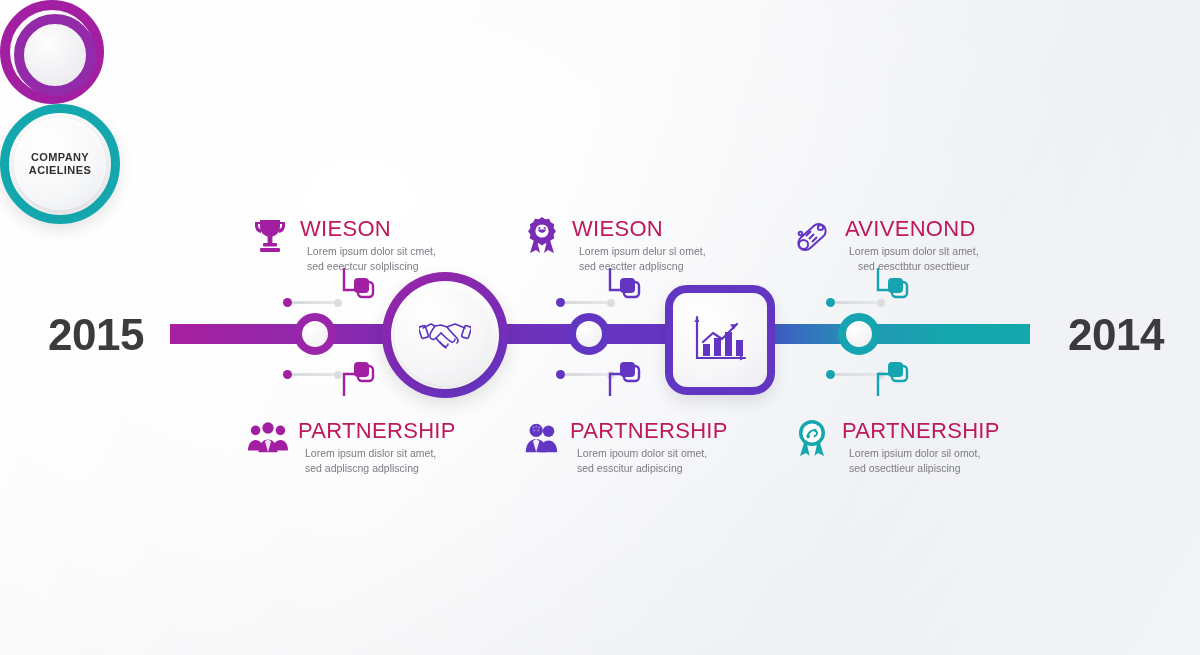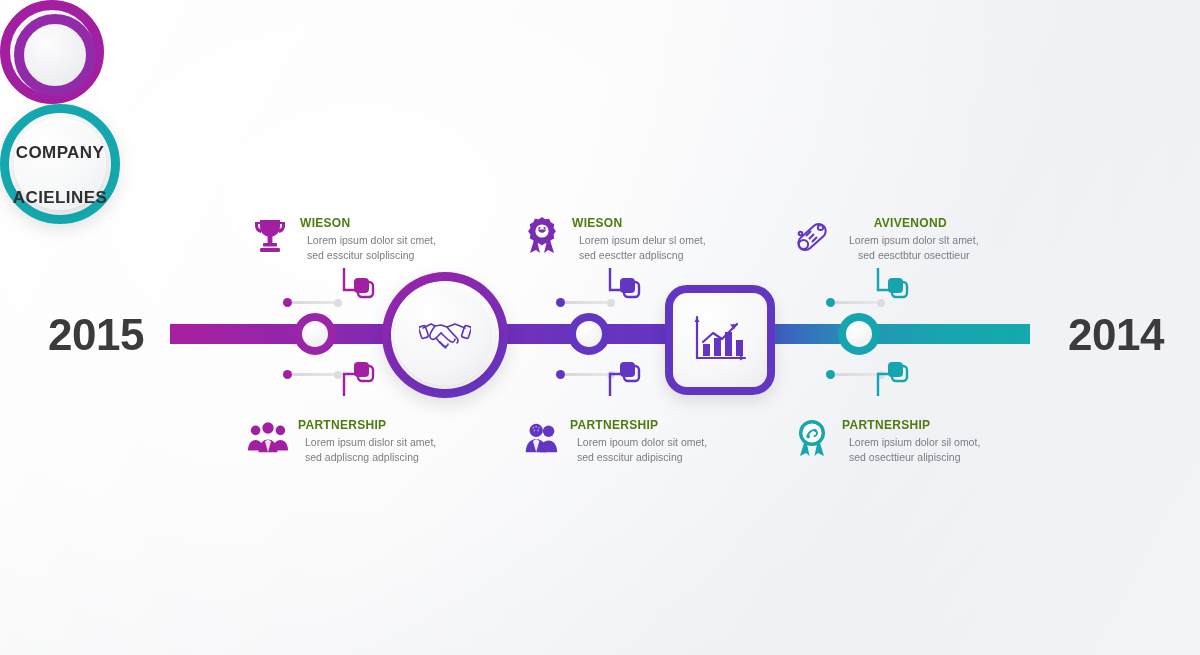--- a/index.html
+++ b/index.html
@@ -54,21 +54,21 @@
     display:flex; align-items:center; justify-content:center;
   }
   .end-right .inner-disc{
     width:92px; height:92px; border-radius:50%;
     background:radial-gradient(circle at 34% 28%,#ffffff 0%,#f6f7f8 60%,#e8e9ec 100%);
     box-shadow:inset 0 2px 4px rgba(255,255,255,0.9), 0 3px 8px rgba(0,0,0,0.10);
     display:flex; flex-direction:column; align-items:center; justify-content:center;
     line-height:1.22;
   }
   .end-right .inner-disc span{
-    font-size:17px; font-weight:bold; color:#2f2f31; letter-spacing:0.4px;margin-top:24px;
+    font-size:11px; font-weight:bold; color:#2f2f31; letter-spacing:0.4px;
   }
 
   
   .node-circle {
     position:absolute; width:126px; height:126px; border-radius:50%;
     display:flex; align-items:center; justify-content:center;
     box-shadow:0 7px 18px rgba(0,0,0,0.11);
   }
   .node-handshake { left:382px; top:272px; border:9px solid transparent;
     background:
@@ -98,21 +98,21 @@
   }
   .mini-1 { left:294px; border-color:#9a25a8; }
   .mini-2 { left:568px; border-color:#6236c2; }
   .mini-3 { left:838px; border-color:#15a4b0; }
 
   
   .item { position:absolute; display:flex; align-items:flex-start; gap:10px; }
   .item .ico { width:40px; height:40px; flex:none; display:flex; align-items:center; justify-content:center; }
   .item .txt { padding-top:1px; }
   .item .ttl {
-    font-size:12px; font-weight:bold; color:#4d7c0f; letter-spacing:0.3px;
+    font-size:22px; font-weight:normal; color:#be185d; letter-spacing:0.3px;
     line-height:1.1; margin-bottom:3px;
   }
   .item .sub { font-size:10.5px; color:#7c7c84; line-height:1.45;margin-left:7px; }
 
   .top-1 { left:250px; top:216px; }
   .top-2 { left:522px; top:216px; }
   .top-3 { left:792px; top:216px;text-align:center; }
   .bot-1 { left:248px; top:418px; }
   .bot-2 { left:520px; top:418px; }
   .bot-3 { left:792px; top:418px; }
@@ -261,21 +261,21 @@
           <path d="M27 4 h5 v4 a7 7 0 0 1 -6 7 v-3.4 A4 4 0 0 0 29 8 V6 h-2 z"></path>
           <rect x="14.6" y="18" width="4.8" height="7"></rect>
           <rect x="10" y="25" width="14" height="3.4" rx="1"></rect>
           <rect x="7" y="30" width="20" height="4" rx="1.2"></rect>
         </g>
       </svg>
     </span>
     <span class="txt">
       <span class="ttl" style="display:block">WIESON</span>
       <span class="sub" style="display:block">Lorem ipsum dolor sit cmet,</span>
-      <span class="sub" style="display:block">sed esscitur solpliscing</span>
+      <span class="sub" style="display:block">sed eeectcur solpliscing</span>
     </span>
   </div>
 
   <div class="item top-2">
     <span class="ico">
       <svg width="34" height="38" viewBox="0 0 34 38">
         <g fill="#7b2cb5">
           <path d="M9 23 l-4 13 l6 -3 l4 3 l-3 -12 z"></path>
           <path d="M25 23 l4 13 l-6 -3 l-4 3 l3 -12 z"></path>
           <path d="M17 0 l3.2 2.3 l3.9 -0.6 l1.6 3.6 l3.5 1.9 l-0.6 3.9 l2.3 3.2 l-2.3 3.2 l0.6 3.9 l-3.5 1.9 l-1.6 3.6 l-3.9 -0.6 L17 28.6 l-3.2 -2.3 l-3.9 0.6 l-1.6 -3.6 l-3.5 -1.9 l0.6 -3.9 L3.1 14.3 l2.3 -3.2 l-0.6 -3.9 l3.5 -1.9 l1.6 -3.6 l3.9 0.6 z"></path>

